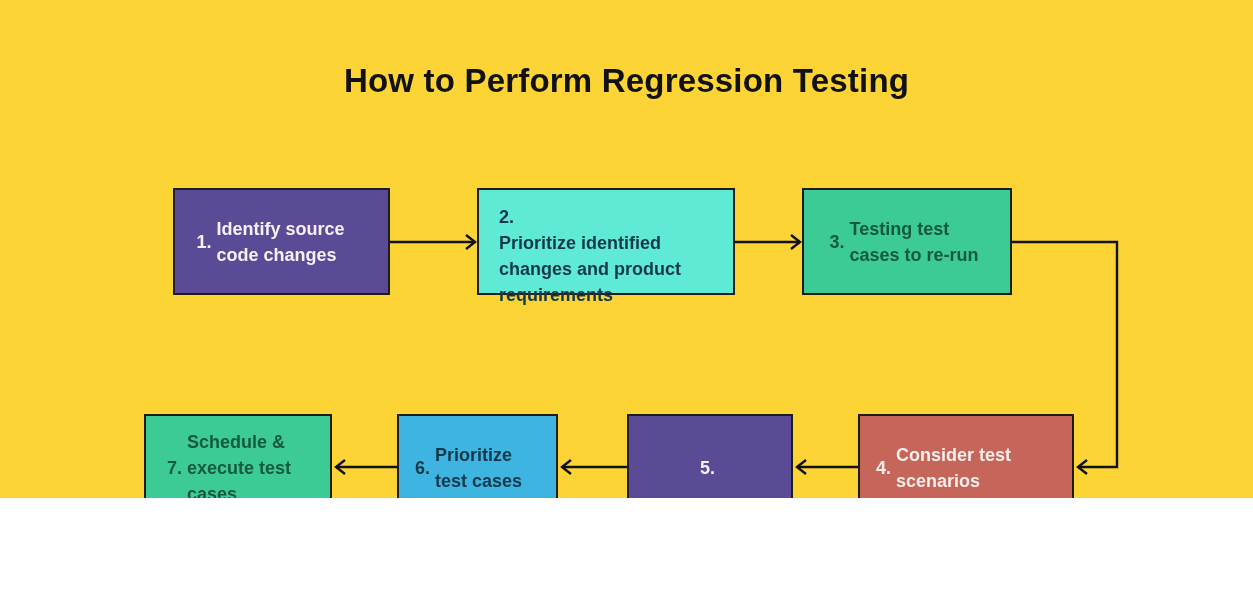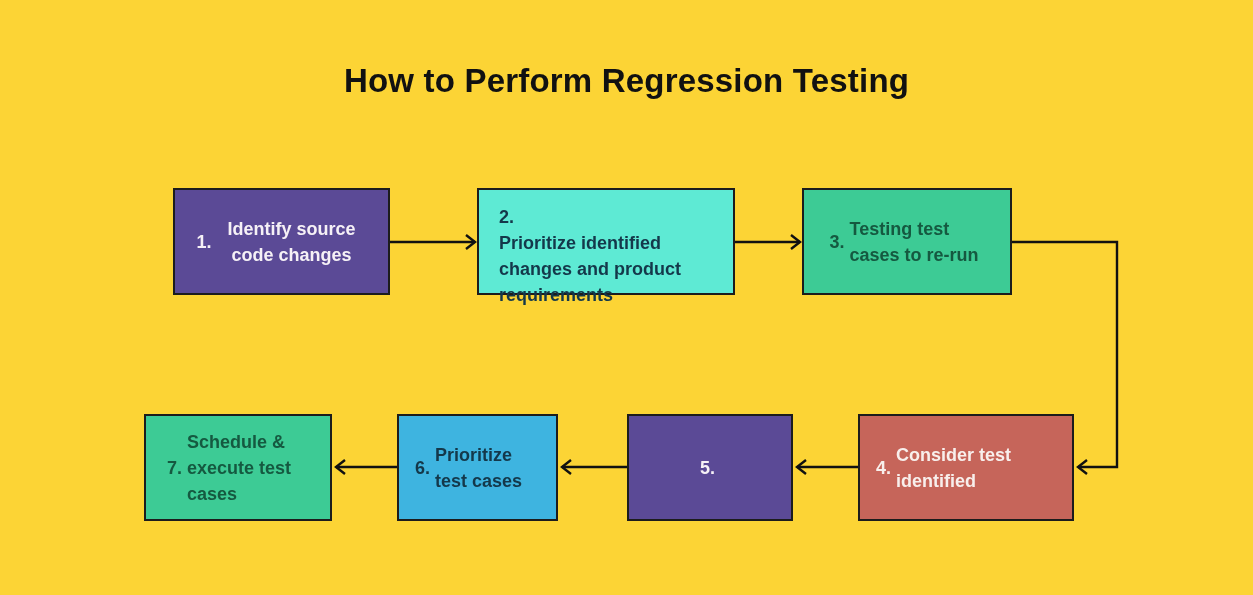--- a/index.html
+++ b/index.html
@@ -1,18 +1,18 @@
 <!DOCTYPE html>
 <html><head>
 <meta charset="utf-8">
 <style>
   html,body{margin:0;padding:0;}
   .canvas{
     position:relative;
-    width:1253px;height:595px;
+    width:1253px;height:498px;
     overflow:hidden;
     font-family:"Liberation Sans", sans-serif;
   }
   .title{
     position:absolute;
     left:0;top:62px;width:100%;
     margin:0;
     text-align:center;
     font-size:33px;
     font-weight:700;
@@ -39,21 +39,21 @@
   .step .txt{display:inline-block;text-align:left;}
   
   .step-1{left:173px;top:188px;width:217px;}
   .step-2{left:477px;top:188px;width:258px;display:block;padding:14px 20px 0 20px;text-align:left;}
   .step-3{left:802px;top:188px;width:210px;}
   .step-4{left:858px;top:414px;width:216px;}
   .step-5{left:627px;top:414px;width:166px;}
   .step-6{left:397px;top:414px;width:161px;}
   .step-7{left:144px;top:414px;width:188px;}
   
-  .step-1 .txt{max-width:150px;text-align:center;}
+  .step-1 .txt{max-width:150px;}
   .step-3 .txt{max-width:135px;}
   .step-4 .txt{max-width:160px;}
   .step-5 .txt{max-width:115px;}
   .step-6 .txt{max-width:105px;}
   .step-7 .txt{max-width:122px;}
 </style>
 </head>
 <body>
 
 <div class="canvas" style="background-color: rgb(252, 212, 53);">
@@ -83,21 +83,21 @@
     <span class="num">2.</span><span class="txt">Prioritize identified changes and product requirements</span>
   </div>
 
   <div class="step step-3" style="background-color: rgb(61, 203, 149); color: rgb(21, 89, 64); border-color: rgb(28, 28, 28);">
     <span class="num">3. </span>
     <span class="txt">Testing test cases to re-run</span>
   </div>
 
   <div class="step step-4" style="background-color: rgb(198, 101, 90); color: rgb(248, 239, 236); border-color: rgb(28, 28, 28);">
     <span class="num">4. </span>
-    <span class="txt">Consider test identified</span>
+    <span class="txt">Consider test scenarios</span>
   </div>
 
   <div class="step step-5" style="background-color: rgb(91, 74, 150); color: rgb(246, 241, 246); border-color: rgb(28, 28, 28);">
     <span class="num">5. </span>
   </div>
 
   <div class="step step-6" style="background-color: rgb(62, 180, 224); color: rgb(20, 56, 74); border-color: rgb(28, 28, 28);">
     <span class="num">6. </span>
     <span class="txt">Prioritize test cases</span>
   </div>

